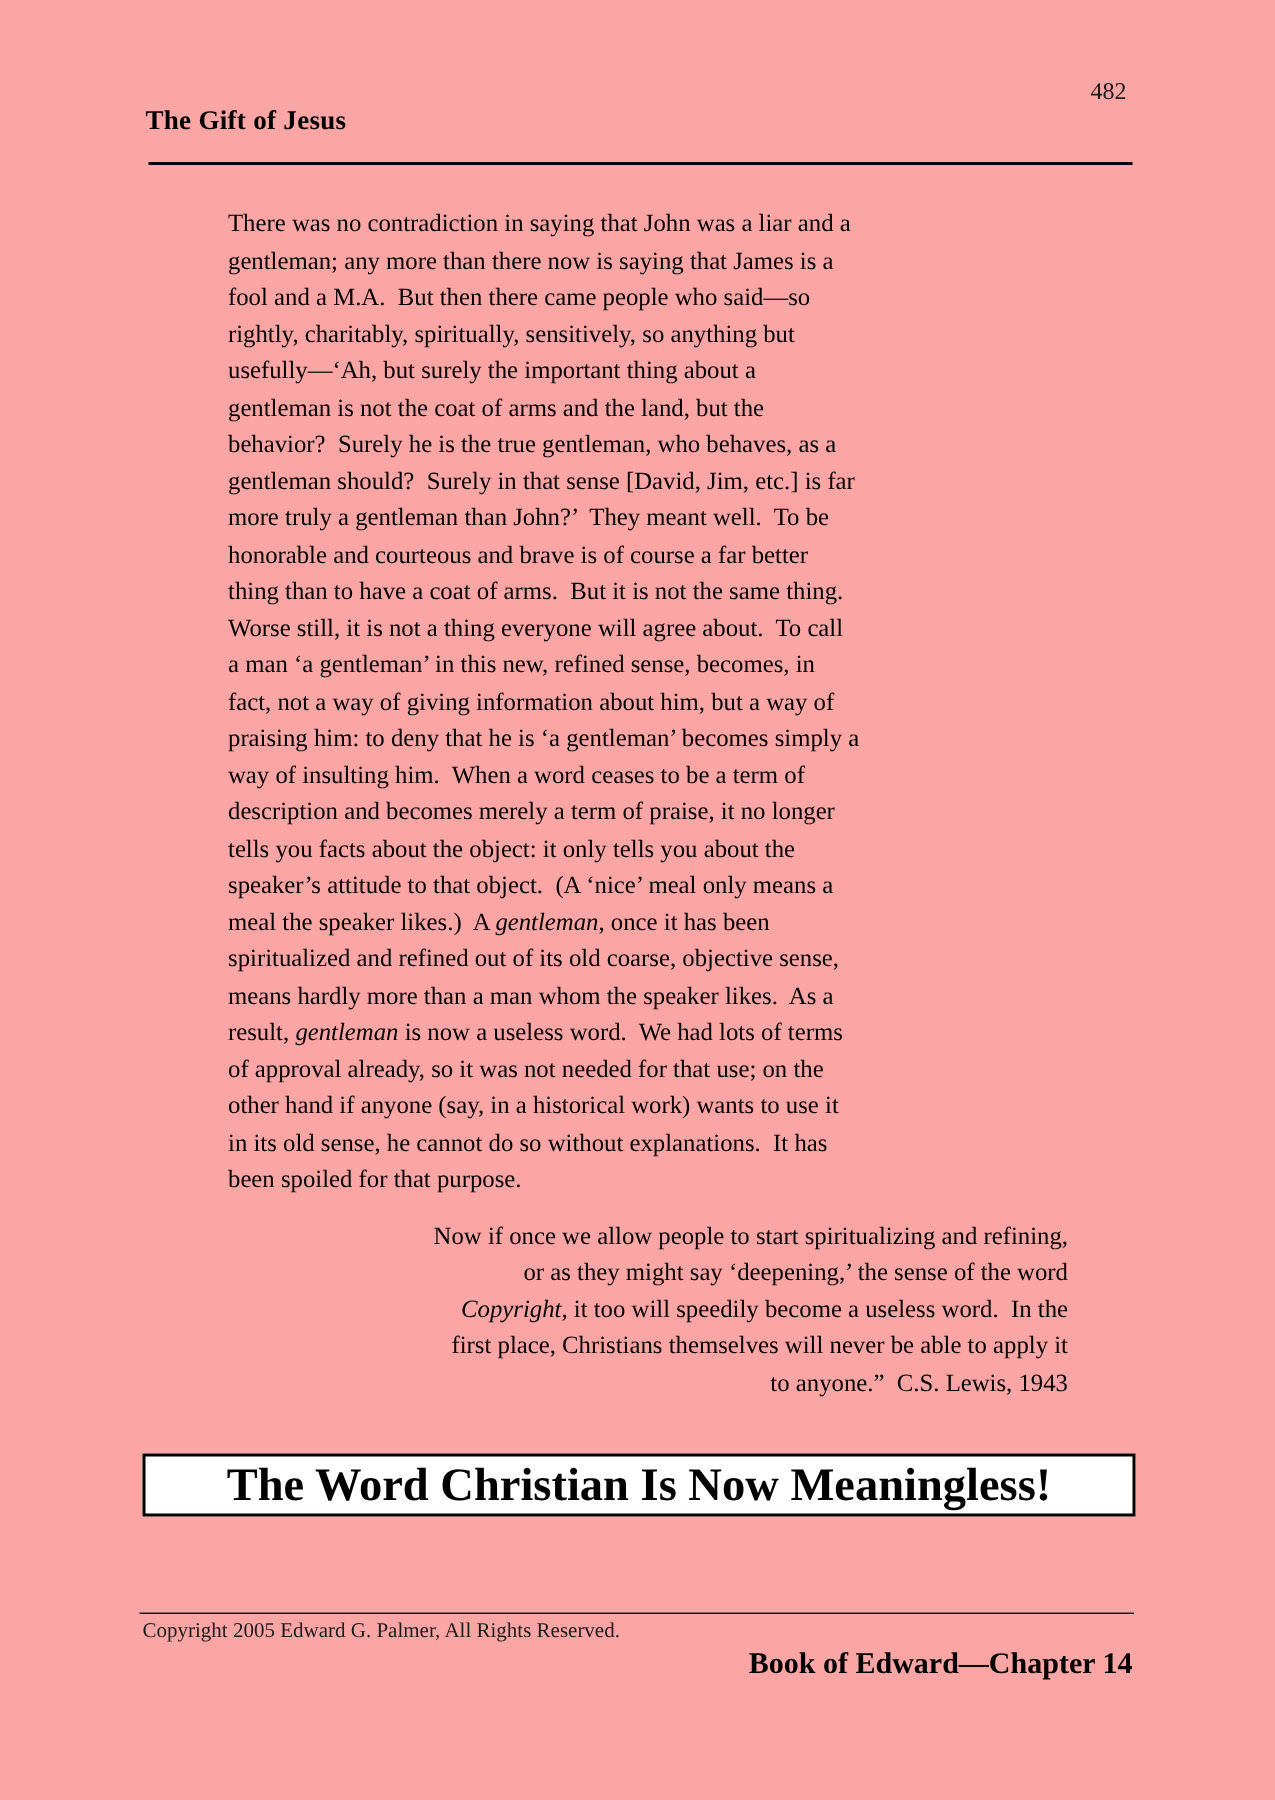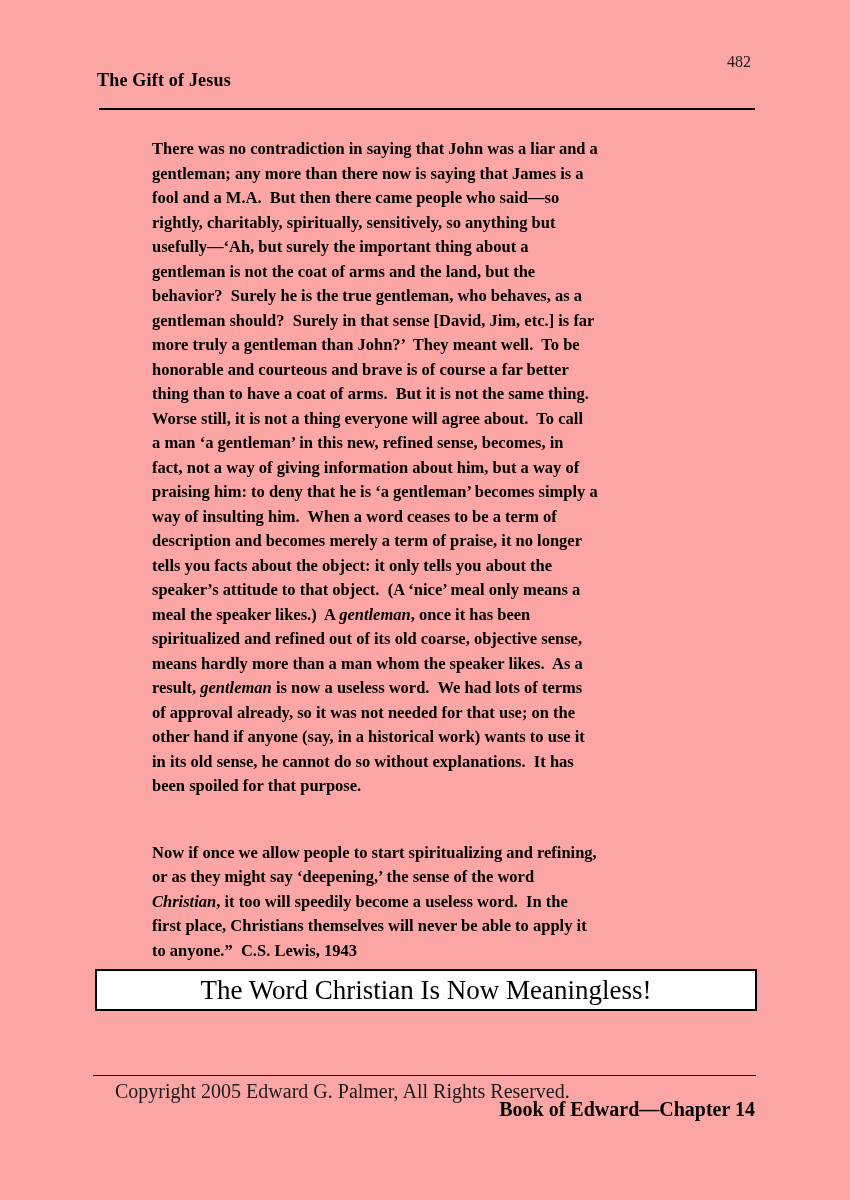--- a/index.html
+++ b/index.html
@@ -43,58 +43,57 @@
     position: absolute;
     top: 137px;
     left: 152px;
     width: 560px;
     font-size: 16.5px;
     line-height: 24.5px;
   }
   .quote-para {
     margin: 0;
     white-space: pre-wrap;
-    font-weight: bold;
   }
   .quote-para + .quote-para {
-    margin-top: 42px;
+    margin-top: 13px;
+    text-align: right;
   }
   .headline-banner {
     position: absolute;
     top: 969px;
     left: 95px;
     width: 662px;
     height: 42px;
     box-sizing: border-box;
     border: 2px solid #000000;
     background: #ffffff;
     display: flex;
     align-items: center;
     justify-content: center;
   }
   .headline-text {
-    font-size: 27px;
-    font-weight: normal;
+    font-size: 31px;
+    font-weight: bold;
     white-space: nowrap;
   }
   .footer-divider {
     position: absolute;
     top: 1075px;
     left: 93px;
     width: 663px;
     height: 1px;
     background: #1a1a1a;
   }
   .copyright-text {
     position: absolute;
     top: 1080px;
     left: 95px;
-    font-size: 20px;
+    font-size: 14px;
     color: #1a1a1a;
-    margin-left: 20px;
   }
   .book-chapter {
     position: absolute;
     top: 1098px;
     right: 95px;
     font-size: 20px;
     font-weight: bold;
     margin-left: 27px;
   }
 </style>
@@ -104,21 +103,21 @@
 <div class="page">
 
   <div class="page-number">482</div>
 
   <div class="page-title">The Gift of Jesus</div>
 
   <div class="title-divider"></div>
 
   <div class="quote-block">
       <p class="quote-para">There was no contradiction in saying that John was a liar and a<br>gentleman; any more than there now is saying that James is a<br>fool and a M.A.  But then there came people who said—so<br>rightly, charitably, spiritually, sensitively, so anything but<br>usefully—‘Ah, but surely the important thing about a<br>gentleman is not the coat of arms and the land, but the<br>behavior?  Surely he is the true gentleman, who behaves, as a<br>gentleman should?  Surely in that sense [David, Jim, etc.] is far<br>more truly a gentleman than John?’  They meant well.  To be<br>honorable and courteous and brave is of course a far better<br>thing than to have a coat of arms.  But it is not the same thing.<br>Worse still, it is not a thing everyone will agree about.  To call<br>a man ‘a gentleman’ in this new, refined sense, becomes, in<br>fact, not a way of giving information about him, but a way of<br>praising him: to deny that he is ‘a gentleman’ becomes simply a<br>way of insulting him.  When a word ceases to be a term of<br>description and becomes merely a term of praise, it no longer<br>tells you facts about the object: it only tells you about the<br>speaker’s attitude to that object.  (A ‘nice’ meal only means a<br>meal the speaker likes.)  A <i>gentleman</i>, once it has been<br>spiritualized and refined out of its old coarse, objective sense,<br>means hardly more than a man whom the speaker likes.  As a<br>result, <i>gentleman</i> is now a useless word.  We had lots of terms<br>of approval already, so it was not needed for that use; on the<br>other hand if anyone (say, in a historical work) wants to use it<br>in its old sense, he cannot do so without explanations.  It has<br>been spoiled for that purpose.</p>
-      <p class="quote-para">Now if once we allow people to start spiritualizing and refining,<br>or as they might say ‘deepening,’ the sense of the word<br><i>Christian</i>, it too will speedily become a useless word.  In the<br>first place, Christians themselves will never be able to apply it<br>to anyone.”  C.S. Lewis, 1943</p>
+      <p class="quote-para">Now if once we allow people to start spiritualizing and refining,<br>or as they might say ‘deepening,’ the sense of the word<br><i>Copyright</i>, it too will speedily become a useless word.  In the<br>first place, Christians themselves will never be able to apply it<br>to anyone.”  C.S. Lewis, 1943</p>
     </div>
 
   <div class="headline-banner">
     <span class="headline-text">The Word Christian Is Now Meaningless!</span>
   </div>
 
   <div class="footer-divider"></div>
 
   <div class="copyright-text">Copyright 2005 Edward G. Palmer, All Rights Reserved.</div>
 

